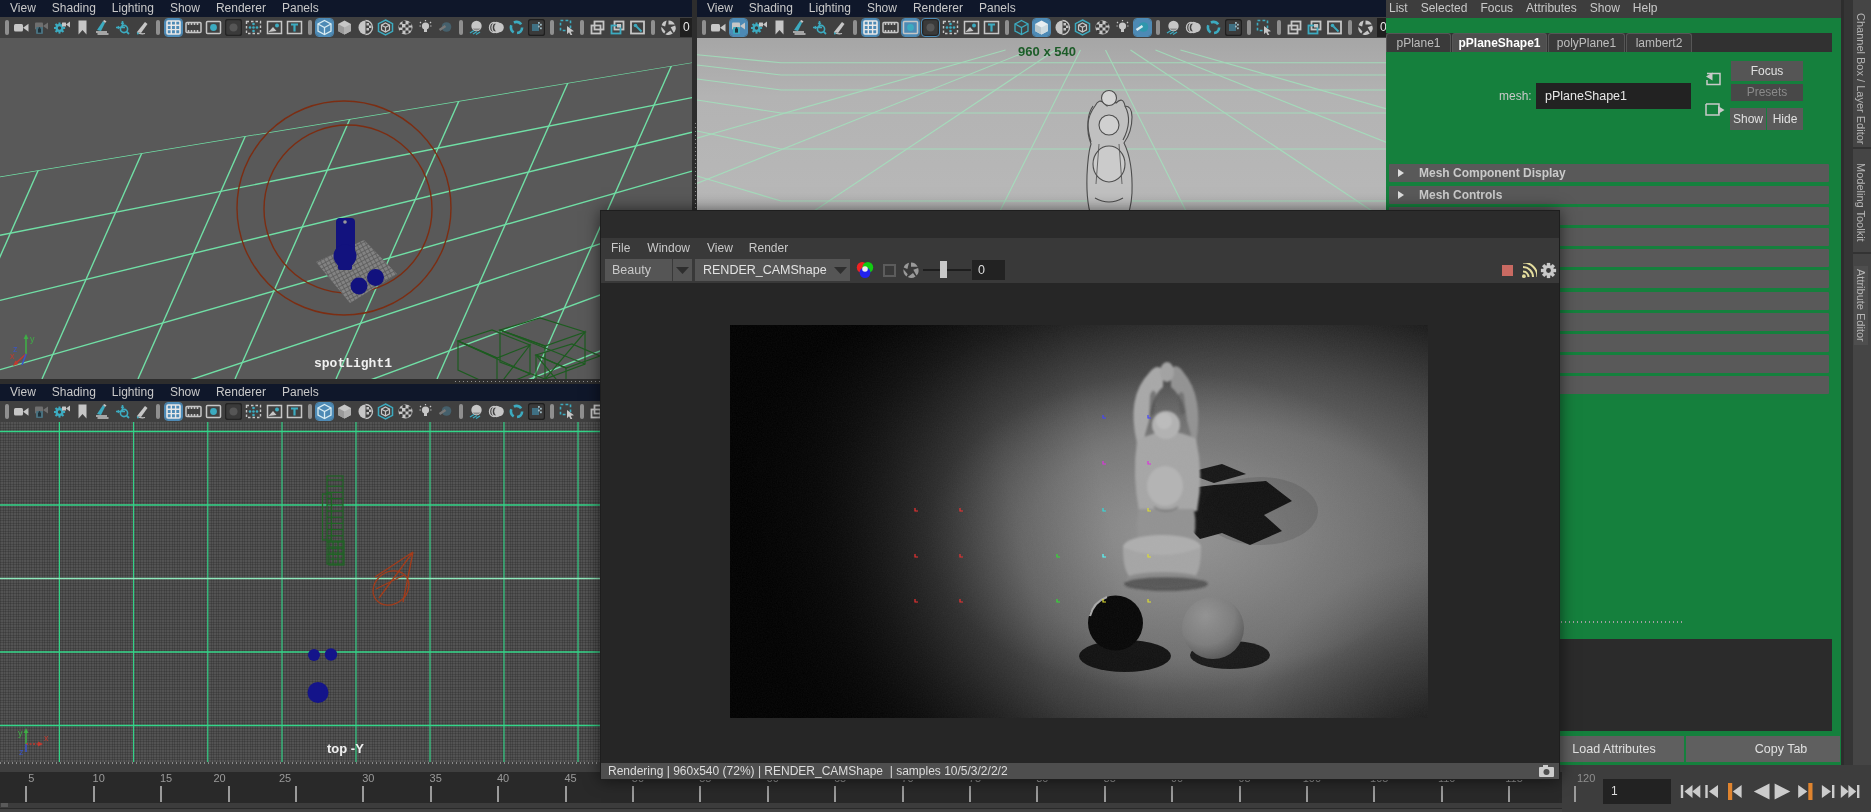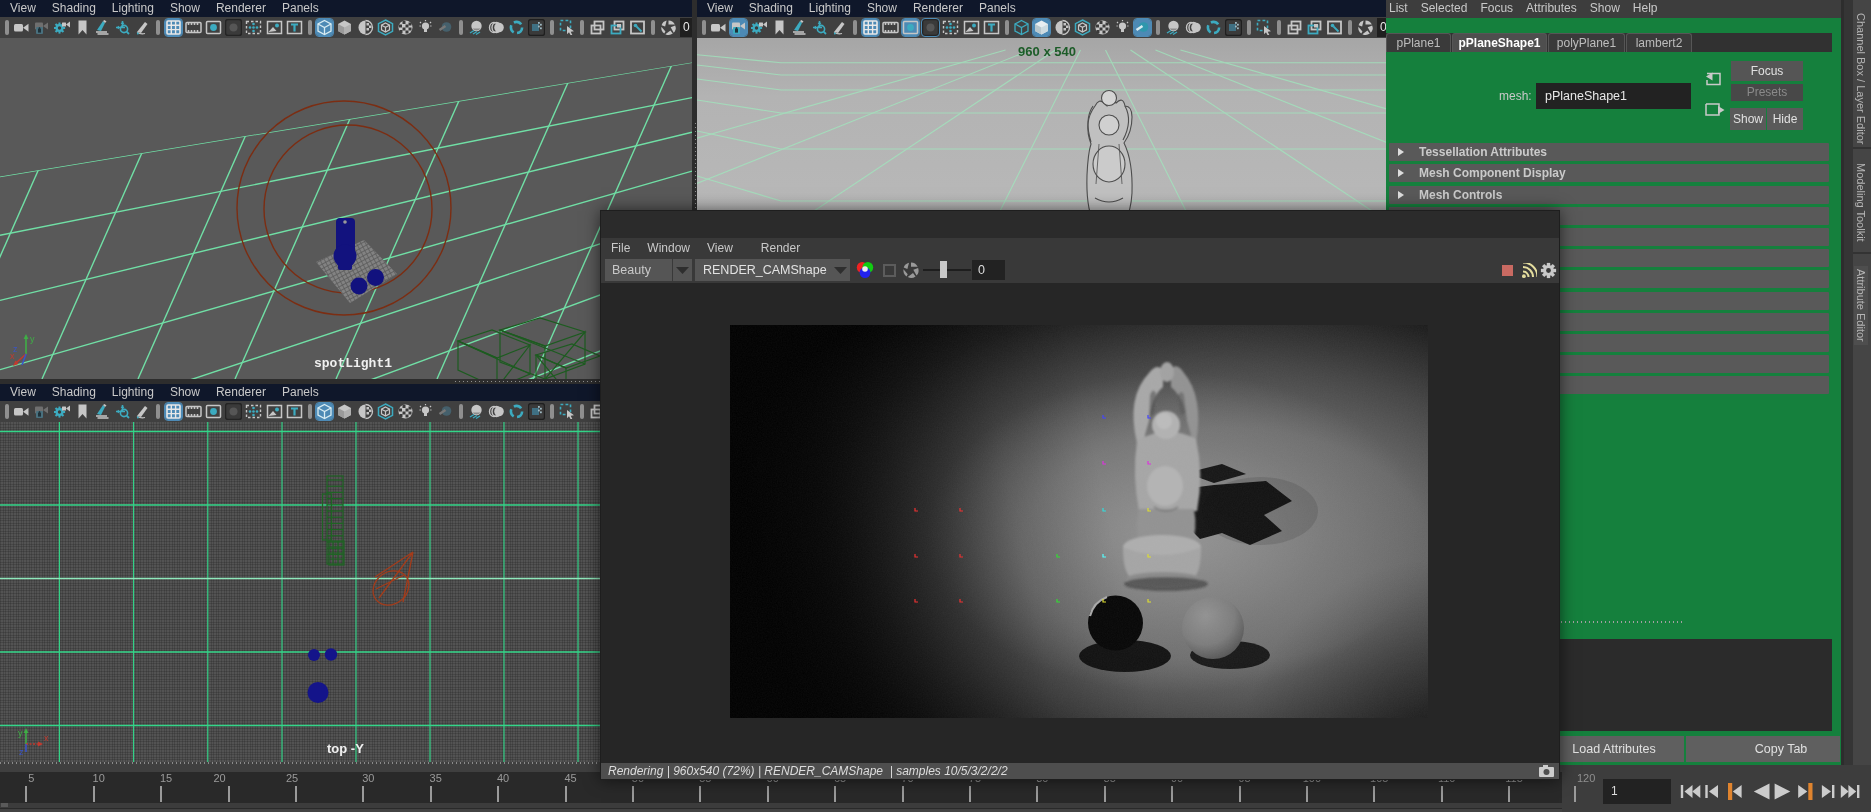--- a/index.html
+++ b/index.html
@@ -829,21 +829,20 @@
         <path d="M4 3.5 h13 v11 h-13 v-4.5"></path>
         <polygon points="3,6.5 9.5,2.5 9.5,10.5" fill="#c9c9c9" stroke="none"></polygon>
         <path d="M3 34 h13 v11 h-13 v-11"></path>
         <polygon points="15,36 21.5,40 15,44" fill="#c9c9c9" stroke="none"></polygon>
       </g>
       </svg>
       <div class="aebtn" style="left:345px;top:61px;width:72px;height:20px;background:#555;">Focus</div>
       <div class="aebtn" style="left:345px;top:84px;width:72px;height:17px;background:#484848;color:#8a8a8a;line-height:17px;">Presets</div>
       <div class="aebtn" style="left:344px;top:108px;width:36px;height:22px;background:#5a5a5a;line-height:22px;">Show</div>
       <div class="aebtn" style="left:381px;top:108px;width:36px;height:22px;background:#5a5a5a;line-height:22px;">Hide</div>
-    <div class="aesec" style="top:143px;"><span class="aearrow"></span><span style="margin-left:30px">Tessellation Attributes</span></div>
     <div class="aesec" style="top:164px;"><span class="aearrow"></span><span style="margin-left:30px">Mesh Component Display</span></div>
     <div class="aesec" style="top:186px;"><span class="aearrow"></span><span style="margin-left:30px">Mesh Controls</span></div>
     <div class="aesec" style="top:207px;"><span class="aearrow"></span><span style="margin-left:30px"></span></div>
     <div class="aesec" style="top:228px;"><span class="aearrow"></span><span style="margin-left:30px"></span></div>
     <div class="aesec" style="top:249px;"><span class="aearrow"></span><span style="margin-left:30px"></span></div>
     <div class="aesec" style="top:270px;"><span class="aearrow"></span><span style="margin-left:30px"></span></div>
     <div class="aesec" style="top:292px;"><span class="aearrow"></span><span style="margin-left:30px"></span></div>
     <div class="aesec" style="top:313px;"><span class="aearrow"></span><span style="margin-left:30px"></span></div>
     <div class="aesec" style="top:334px;"><span class="aearrow"></span><span style="margin-left:30px"></span></div>
     <div class="aesec" style="top:355px;"><span class="aearrow"></span><span style="margin-left:30px"></span></div>
@@ -866,21 +865,21 @@
   <div class="abs" style="left:0;top:6.5px;width:1871px;height:31px;background:#292929;"></div>
   <div class="abs" style="left:0;top:37.5px;width:1871px;height:5px;background:#3c3c3c;"></div>
   <div class="abs" style="left:0;top:42.5px;width:1871px;height:1px;background:#2a2a2a;"></div>
   <div class="abs" style="left:0;top:43.5px;width:1871px;height:3.5px;background:#424242;"></div>
   <div class="abs" style="left:1px;top:38px;width:7px;height:4px;background:#5a5a5a;"></div>
   <div class="abs" style="left:1861px;top:38px;width:7px;height:4px;background:#5a5a5a;"></div>
   <div class="abs" style="left:11.3px;top:7px;width:40px;text-align:center;color:#9a9a9a;font-size:11px;">5</div>
     <div class="abs" style="left:78.7px;top:7px;width:40px;text-align:center;color:#9a9a9a;font-size:11px;">10</div>
     <div class="abs" style="left:146.1px;top:7px;width:40px;text-align:center;color:#9a9a9a;font-size:11px;">15</div>
     <div class="abs" style="left:213.5px;top:7px;width:40px;text-align:left;color:#9a9a9a;font-size:11px;">20</div>
-    <div class="abs" style="left:272px;top:7px;width:40px;text-align:center;color:#9a9a9a;font-size:11px;">25</div>
+    <div class="abs" style="left:265px;top:7px;width:40px;text-align:center;color:#9a9a9a;font-size:11px;">25</div>
     <div class="abs" style="left:348.3px;top:7px;width:40px;text-align:center;color:#9a9a9a;font-size:11px;">30</div>
     <div class="abs" style="left:415.7px;top:7px;width:40px;text-align:center;color:#9a9a9a;font-size:11px;">35</div>
     <div class="abs" style="left:483.1px;top:7px;width:40px;text-align:center;color:#9a9a9a;font-size:11px;">40</div>
     <div class="abs" style="left:550.5px;top:7px;width:40px;text-align:center;color:#9a9a9a;font-size:11px;">45</div>
     <div class="abs" style="left:617.9px;top:7px;width:40px;text-align:center;color:#9a9a9a;font-size:11px;">50</div>
     <div class="abs" style="left:685.3px;top:7px;width:40px;text-align:center;color:#9a9a9a;font-size:11px;">55</div>
     <div class="abs" style="left:752.7px;top:7px;width:40px;text-align:center;color:#9a9a9a;font-size:11px;">60</div>
     <div class="abs" style="left:820.1px;top:7px;width:40px;text-align:center;color:#9a9a9a;font-size:11px;">65</div>
     <div class="abs" style="left:887.5px;top:7px;width:40px;text-align:center;color:#9a9a9a;font-size:11px;">70</div>
     <div class="abs" style="left:954.9px;top:7px;width:40px;text-align:center;color:#9a9a9a;font-size:11px;">75</div>
@@ -934,21 +933,21 @@
         <rect x="130.3" y="2" width="4.2" height="17" fill="#e0842e"></rect>
         <polygon points="143.9,4 153,10.5 143.9,17"></polygon>
         <rect x="154" y="4" width="2.4" height="13"></rect>
         <polygon points="162.8,4 170.6,10.5 162.8,17"></polygon>
         <polygon points="170.4,4 178.2,10.5 170.4,17"></polygon>
         <rect x="179" y="4" width="2.4" height="13"></rect>
       </g>
     </svg>
 </div>
 <div class="abs" style="left:601px;top:211px;width:958px;height:568px;background:#2b2b2b;box-shadow:0 0 16px rgba(0,0,0,.65);outline:1px solid #1e1e1e;">
-    <div class="menurow" style="top:27px;height:20px;background:#393939;line-height:20px;"><span style="margin-left:10px">File</span><span style="margin-left:17px">Window</span><span style="margin-left:17px">View</span><span style="margin-left:28px">Render</span></div>
+    <div class="menurow" style="top:27px;height:20px;background:#393939;line-height:20px;"><span style="margin-left:10px">File</span><span style="margin-left:17px">Window</span><span style="margin-left:17px">View</span><span style="margin-left:16px">Render</span></div>
     <div class="abs" style="left:0;top:47px;width:958px;height:25px;background:#393939;">
       <div class="abs" style="left:4px;top:1px;width:67px;height:22px;background:#555;color:#c9c9c9;font-size:12.5px;line-height:22px;padding-left:7px;">Beauty</div>
       <div class="abs" style="left:72px;top:1px;width:19px;height:22px;background:#555;"></div>
       <svg class="abs" style="left:75px;top:9px" width="13" height="8">
         <polygon points="0,0 13,0 6.5,7" fill="#2e2e2e"></polygon>
       </svg>
       <div class="abs" style="left:94px;top:1px;width:136px;height:22px;background:#555;color:#e2e2e2;font-size:12.5px;line-height:22px;padding-left:8px;">RENDER_CAMShape</div>
       <div class="abs" style="left:230px;top:1px;width:19px;height:22px;background:#555;"></div>
       <svg class="abs" style="left:233px;top:9px" width="13" height="8">
         <polygon points="0,0 13,0 6.5,7" fill="#2e2e2e"></polygon>
@@ -996,21 +995,21 @@
         <circle cx="8.5" cy="8.5" r="2.4" fill="#393939"></circle>
       </svg>
     </div>
     <div class="abs" style="left:0;top:72px;width:958px;height:480px;background:#262626;"></div>
     <div class="abs" style="left:129px;top:114px;width:698px;height:393px;background:
       linear-gradient(78deg, #000 8%, rgba(0,0,0,.8) 18%, rgba(0,0,0,.45) 30%, rgba(0,0,0,.15) 42%, rgba(0,0,0,0) 54%),
       radial-gradient(ellipse 250px 160px at 64% 53%, rgba(152,152,152,.9), rgba(138,138,138,.45) 60%, rgba(130,130,130,0) 100%),
       radial-gradient(circle 270px at 101% 109%, rgba(0,0,0,.5), rgba(0,0,0,0) 72%),
       radial-gradient(ellipse 560px 325px at 71% 56%, #747474, #676767 36%, #444 56%, #1c1c1c 76%, #000 94%),
       #000;"></div>
-    <div class="abs" style="left:0;top:552px;width:958px;height:16px;background:#4e4e4e;color:#dcdcdc;font-size:12px;line-height:16px;font-style:italic;">
+    <div class="abs" style="left:0;top:552px;width:958px;height:16px;background:#4e4e4e;color:#dcdcdc;font-size:12px;line-height:16px;">
       <span style="margin-left:7px">Rendering | 960x540 (72%) | RENDER_CAMShape&nbsp; | samples 10/5/3/2/2/2</span>
       <svg class="abs" style="left:938px;top:2px" width="15" height="12" viewBox="0 0 15 12">
         <rect x="0" y="2" width="15" height="10" rx="1" fill="#ccc"></rect>
         <rect x="4" y="0" width="5" height="3" fill="#ccc"></rect>
         <circle cx="7.5" cy="7" r="3" fill="#4e4e4e"></circle>
       </svg>
     </div>
   <div class="abs" style="left:129px;top:114px;width:698px;height:393px;overflow:hidden;">
       <svg class="abs" style="left:0;top:0" width="698" height="393" viewBox="0 0 698 393">
       <ellipse cx="530" cy="186" rx="58" ry="34" fill="#3a3a3a" opacity="0.22"></ellipse>

